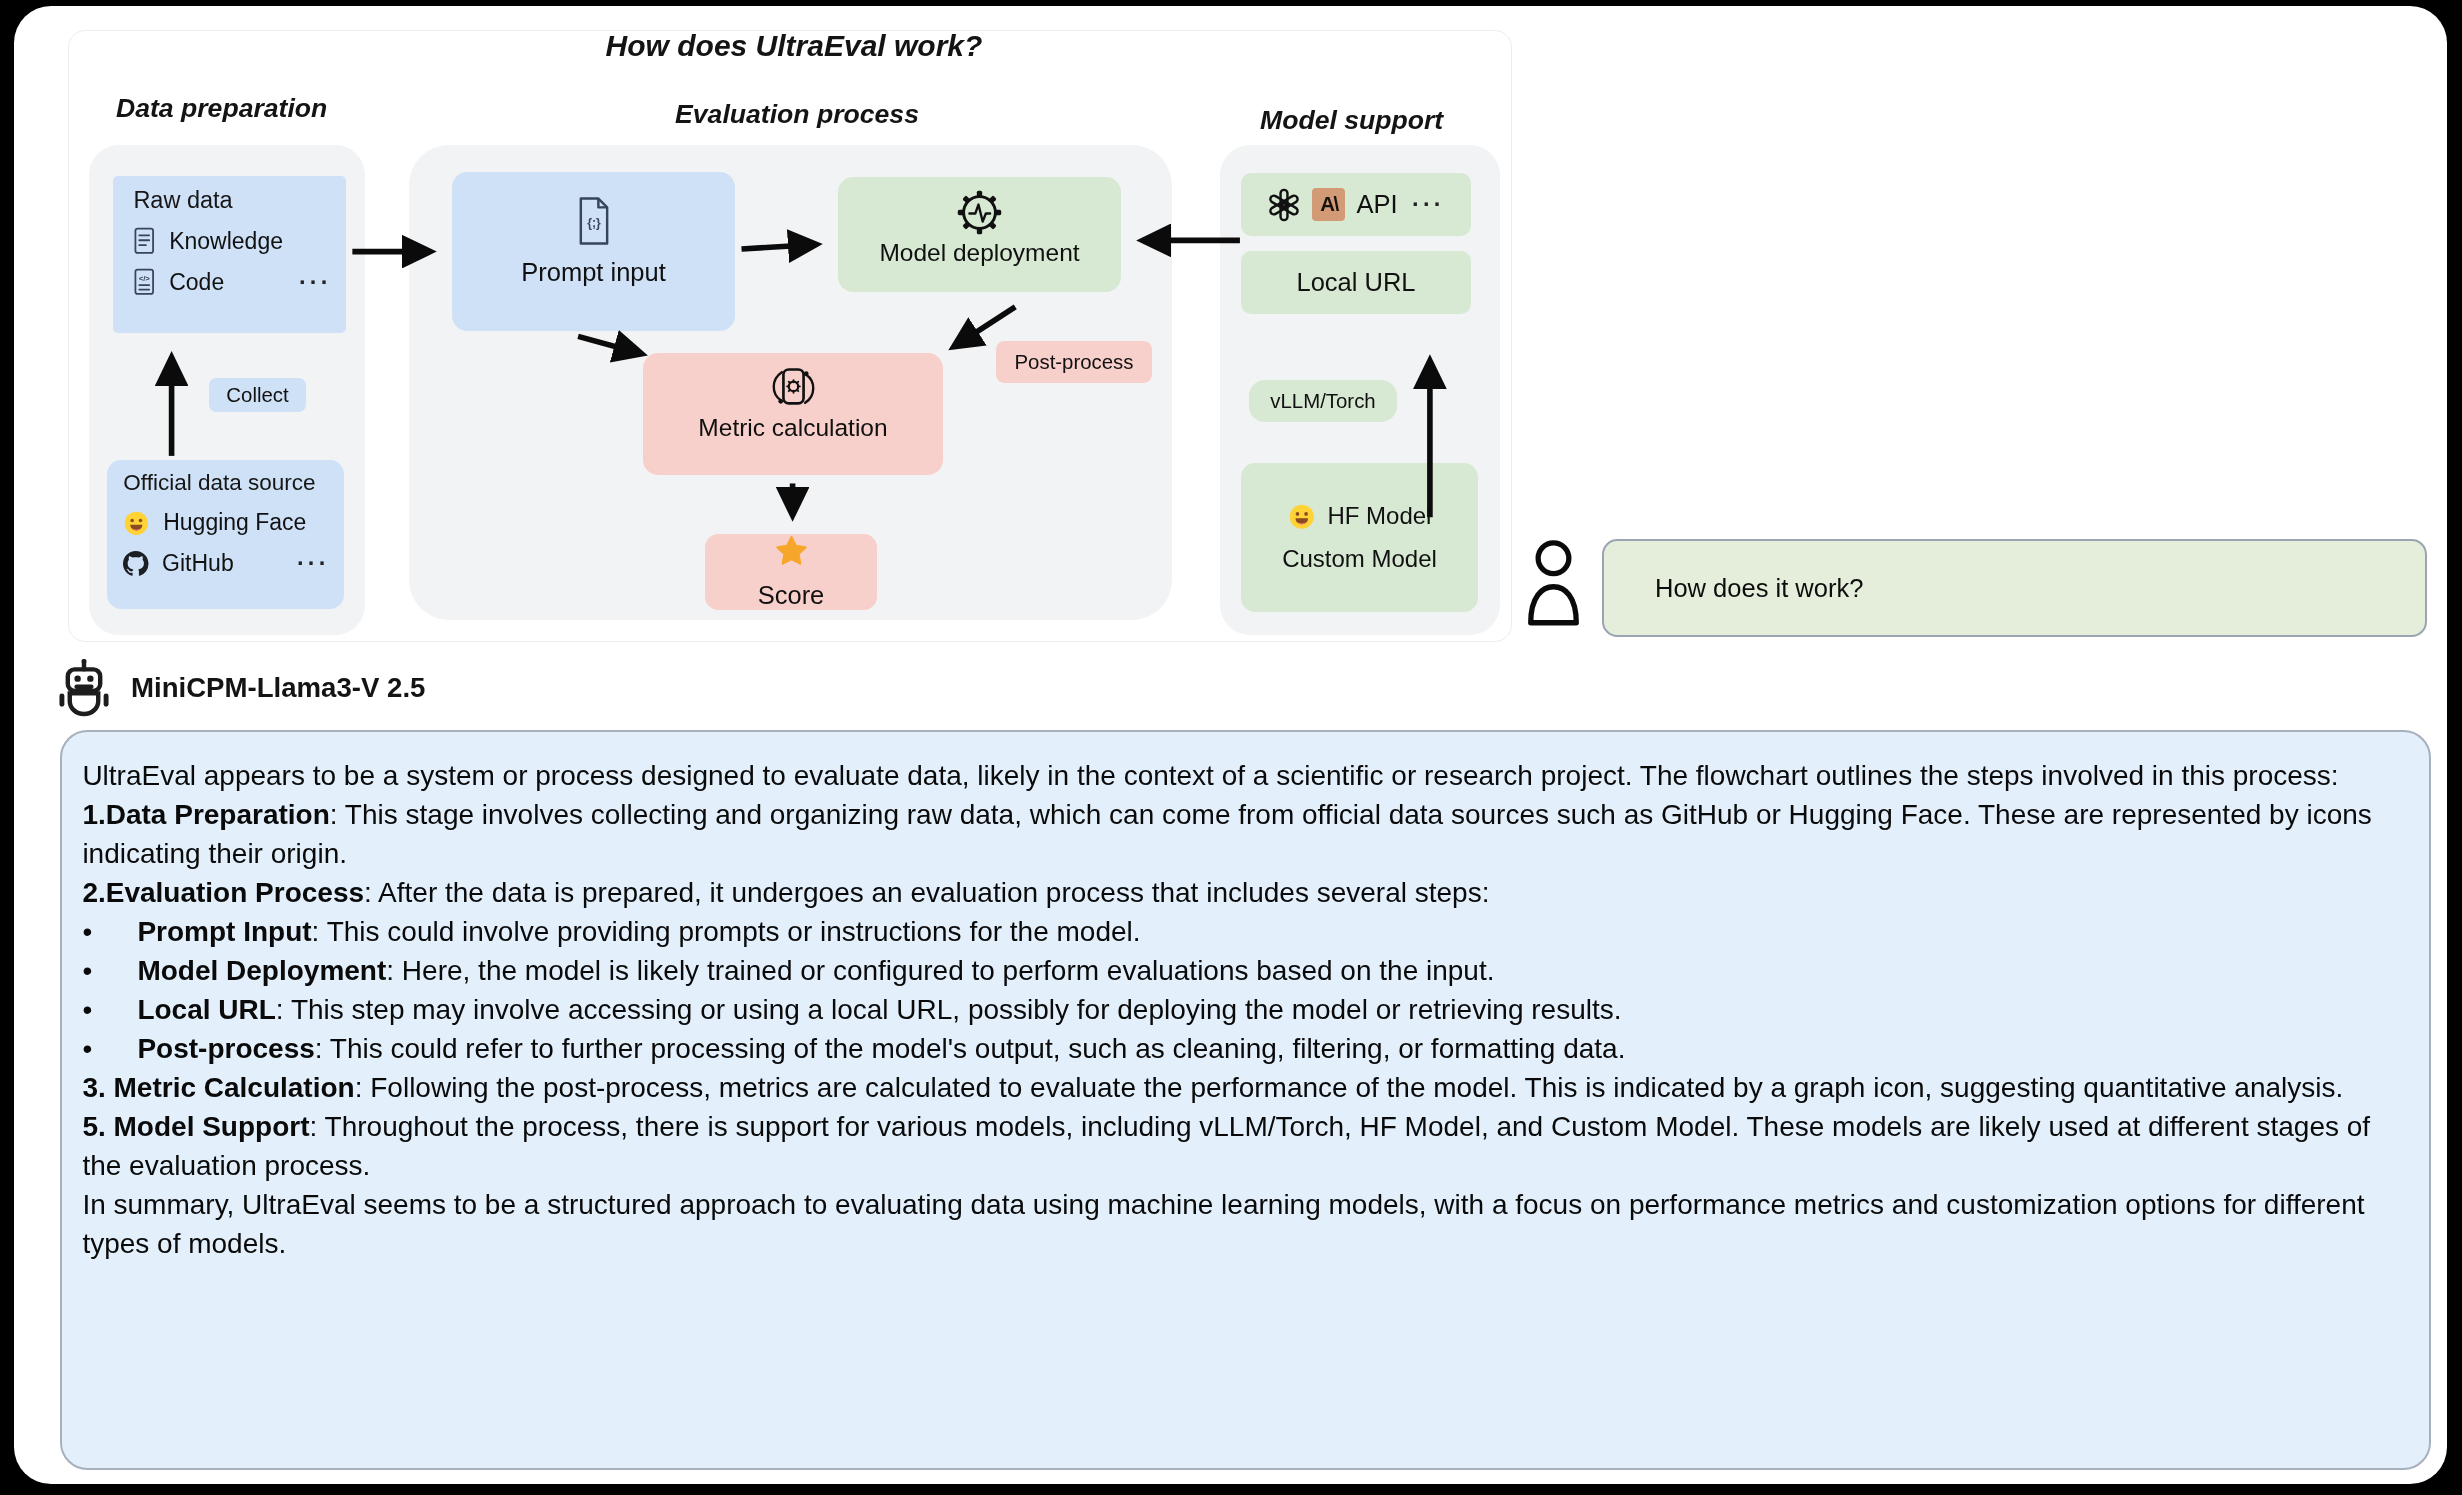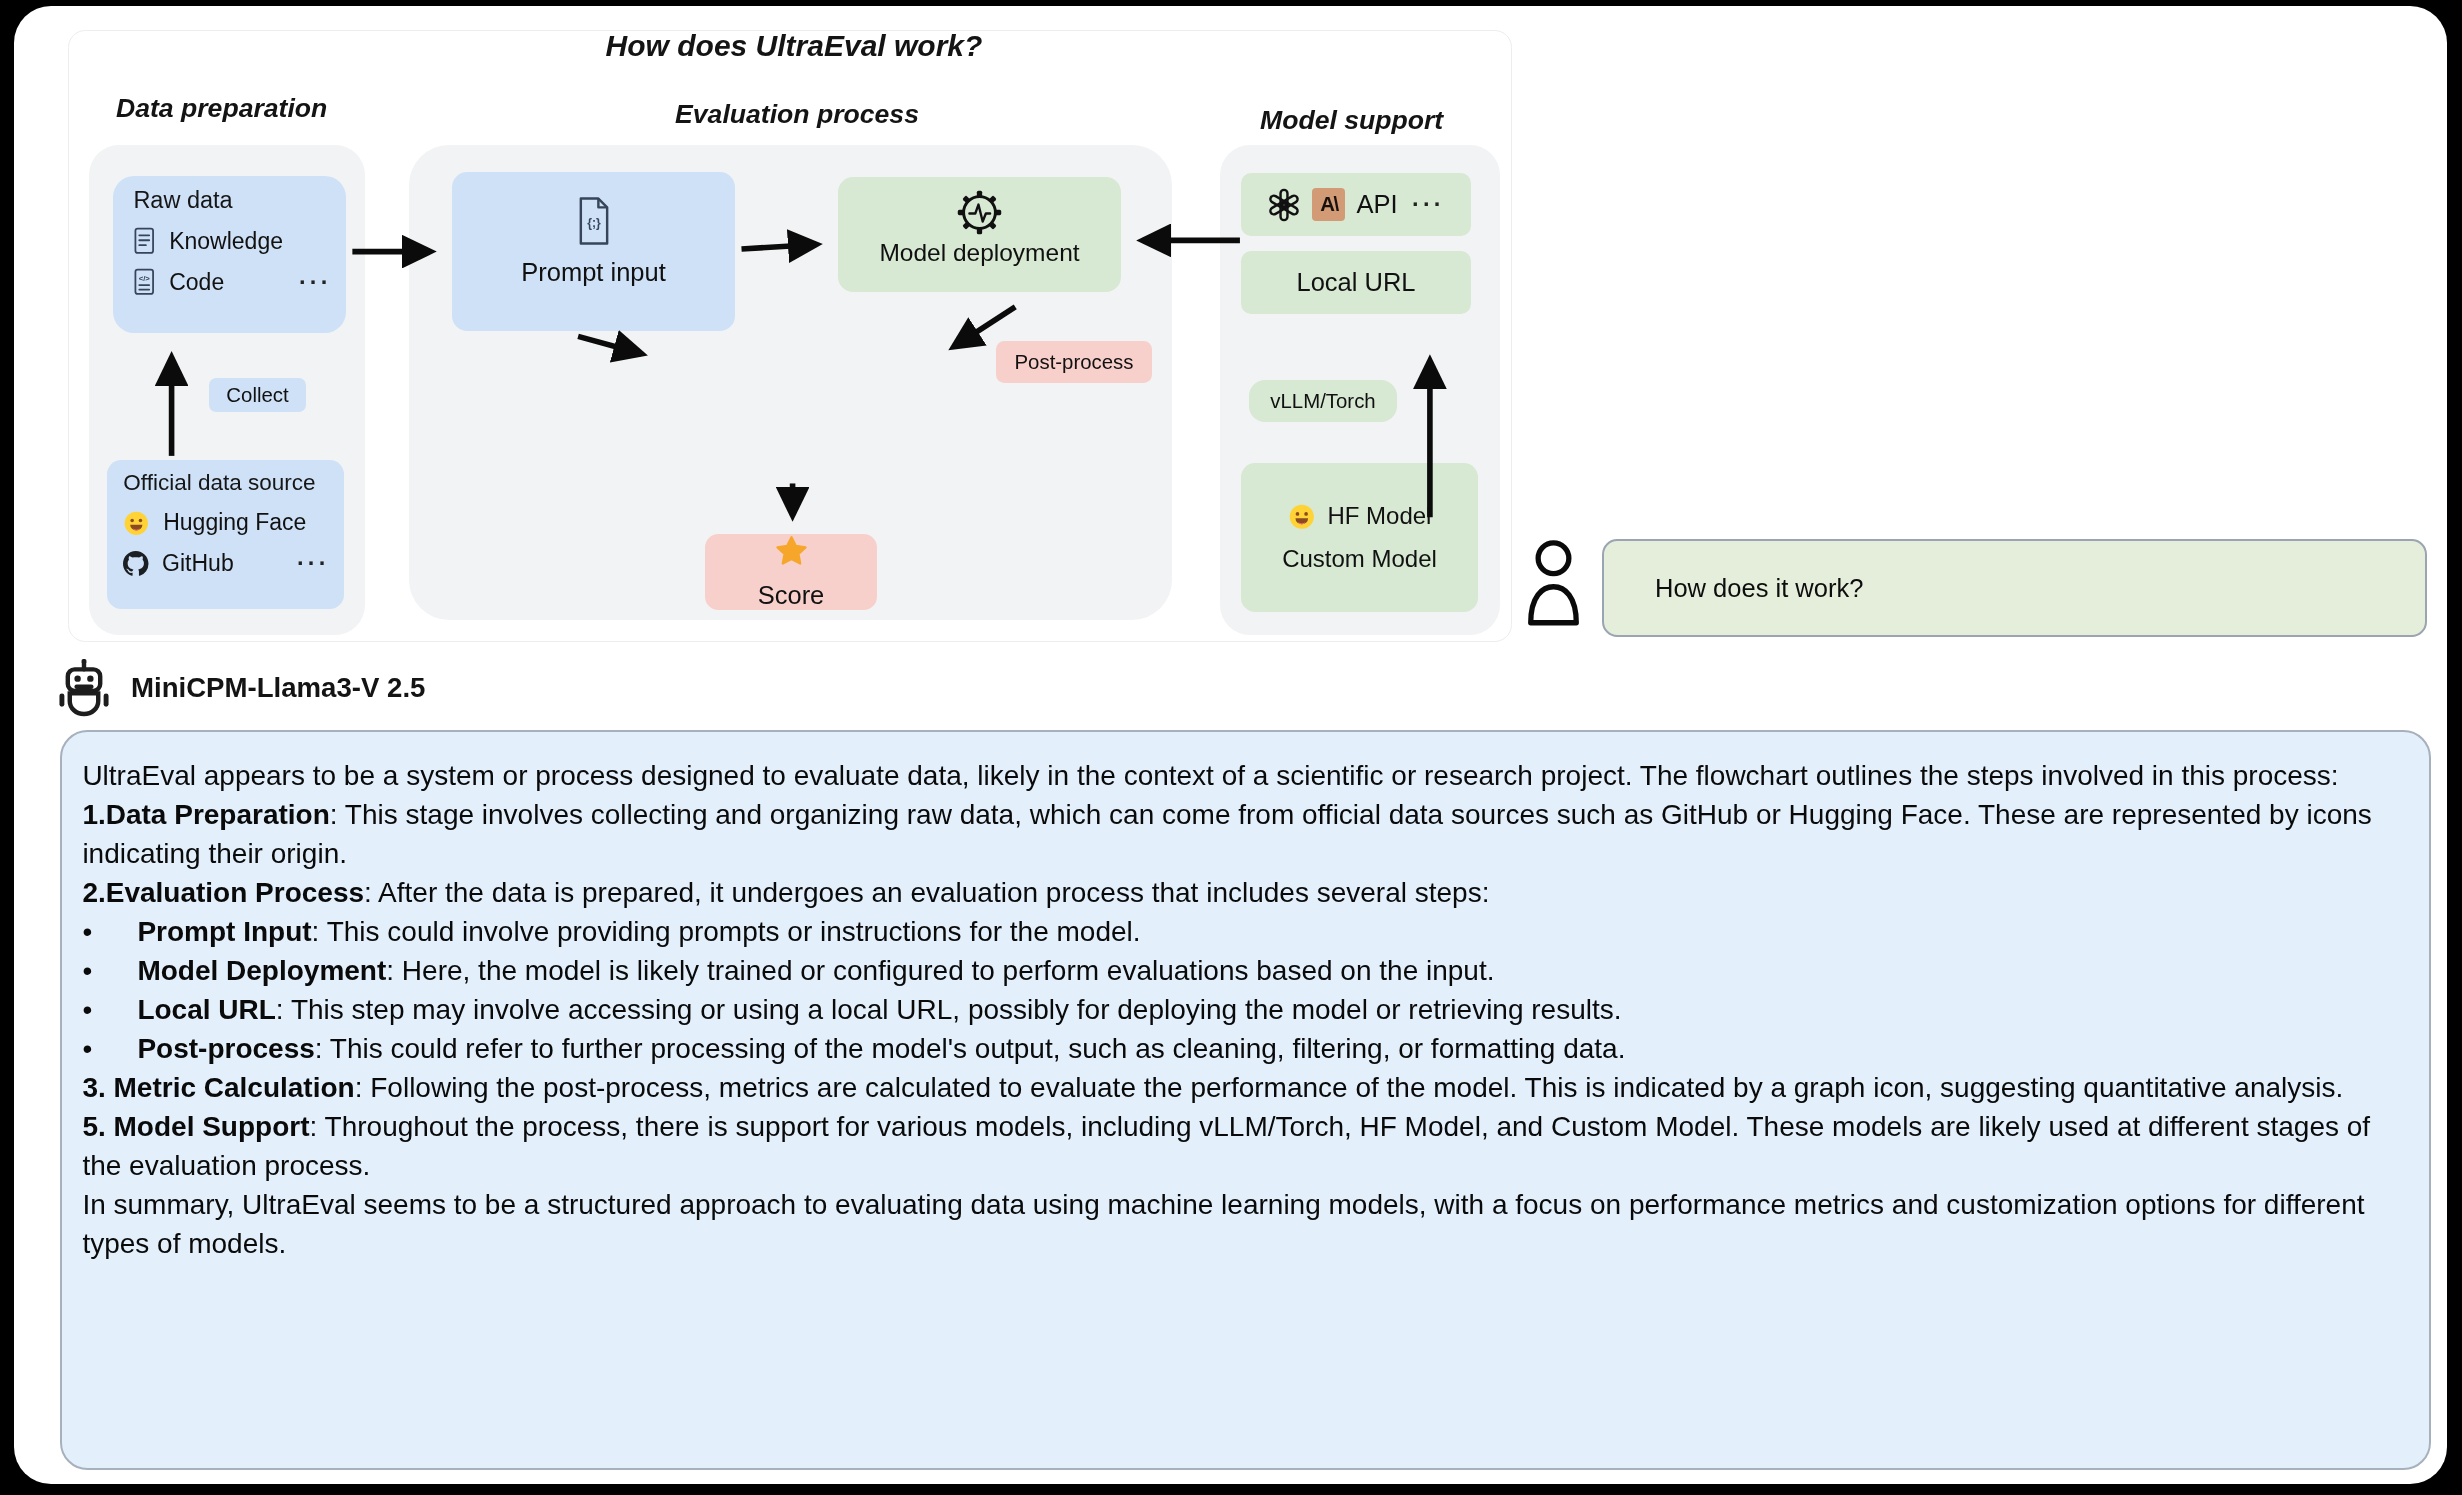--- a/index.html
+++ b/index.html
@@ -20,21 +20,21 @@
   .h-evalproc{left:654px;top:99px;width:286px;text-align:center;font-size:26.6px;}
   .h-modelsup{left:1260px;top:105px;font-size:26.6px;}
   .panel{position:absolute;background:var(--panel-gray);}
   .panel-left{left:89px;top:145px;width:276px;height:490px;border-radius:30px;}
   .panel-center{left:409px;top:145px;width:763px;height:475px;border-radius:40px;}
   .panel-right{left:1220px;top:145px;width:280px;height:490px;border-radius:30px;}
   .node{position:absolute;}
   .bbox{background:var(--blue-box);}
   .gbox{background:var(--green-box);}
   .pbox{background:var(--pink-box);}
-  .rawdata{left:113px;top:176px;width:233px;height:157px;border-radius:21px;padding:11.2px 0 0 20.4px;}
+  .rawdata{left:113px;top:176px;width:233px;height:157px;border-radius:5px;padding:11.2px 0 0 20.4px;}
   .boxtitle{font-size:23.5px;color:#161616;}
   .irow{display:flex;align-items:center;margin-top:13.3px;position:relative;padding-right:14.3px;}
   .irow .lbl{font-size:23px;margin-left:13.3px;}
   .dots{margin-left:auto;font-size:23.5px;font-weight:bold;color:#222;letter-spacing:3.1px;}
   .collect{left:209px;top:378px;width:97px;height:34px;border-radius:7.2px;display:flex;align-items:center;justify-content:center;font-size:20.4px;}
   .official{left:107px;top:460px;width:237px;height:149px;border-radius:14.3px;padding:10.2px 0 0 16.3px;}
   .official .boxtitle{font-size:22.5px;}
   .prompt{left:452px;top:172px;width:283px;height:159px;border-radius:15.3px;text-align:center;}
   .prompt .nlabel{margin-top:7.2px;}
   .nlabel{font-size:25.5px;color:#101010;}
@@ -142,20 +142,32 @@
           <rect x="45" y="9" width="10" height="13" rx="3" transform="rotate(315 50 50)"></rect>
         </g>
         <g fill="none" stroke="#111">
           <circle cx="50" cy="50" r="30" stroke-width="5.5"></circle>
           <polyline points="31,52 42,52 48,35 56,67 62,52 70,52" stroke-width="4.5" stroke-linejoin="round" stroke-linecap="round"></polyline>
         </g>
       </svg>
     <div class="nlabel">Model deployment</div>
   </div>
 
+  <div class="node pbox metric">
+    <svg class="ic" style="margin:0 auto;" width="53" height="53" viewBox="0 0 100 100" fill="none" stroke="#111">
+        <rect x="31" y="16" width="38" height="64" rx="10" stroke-width="5"></rect>
+        <circle cx="50" cy="48" r="9" stroke-width="4"></circle>
+        <path d="M50,36 V40 M50,56 V60 M38,48 H42 M58,48 H62 M41,39 l3,3 M56,54 l3,3 M59,39 l-3,3 M44,54 l-3,3" stroke-width="3.5" stroke-linecap="round"></path>
+        <path d="M26,74 C8,62 8,34 28,21" stroke-width="4.5" stroke-linecap="round"></path>
+        <path d="M74,26 C92,38 92,66 72,79" stroke-width="4.5" stroke-linecap="round"></path>
+        <circle cx="26" cy="76" r="4.5" fill="#111" stroke="none"></circle>
+        <circle cx="74" cy="24" r="4.5" fill="#111" stroke="none"></circle>
+      </svg>
+    <div class="nlabel">Metric calculation</div>
+  </div>
 
   <div class="node pbox postprocess">Post-process</div>
 
   <div class="node pbox score">
     <svg class="star-wrap" viewBox="0 0 24 24">
         <path d="M12 2.2l3 6.1 6.7.9-4.9 4.6 1.2 6.6-6-3.2-6 3.2 1.2-6.6L2.3 9.2l6.7-.9z" fill="#f6a72b" stroke="#f6a72b" stroke-width="1.6" stroke-linejoin="round"></path>
       </svg>
     <span>Score</span>
   </div>
 

